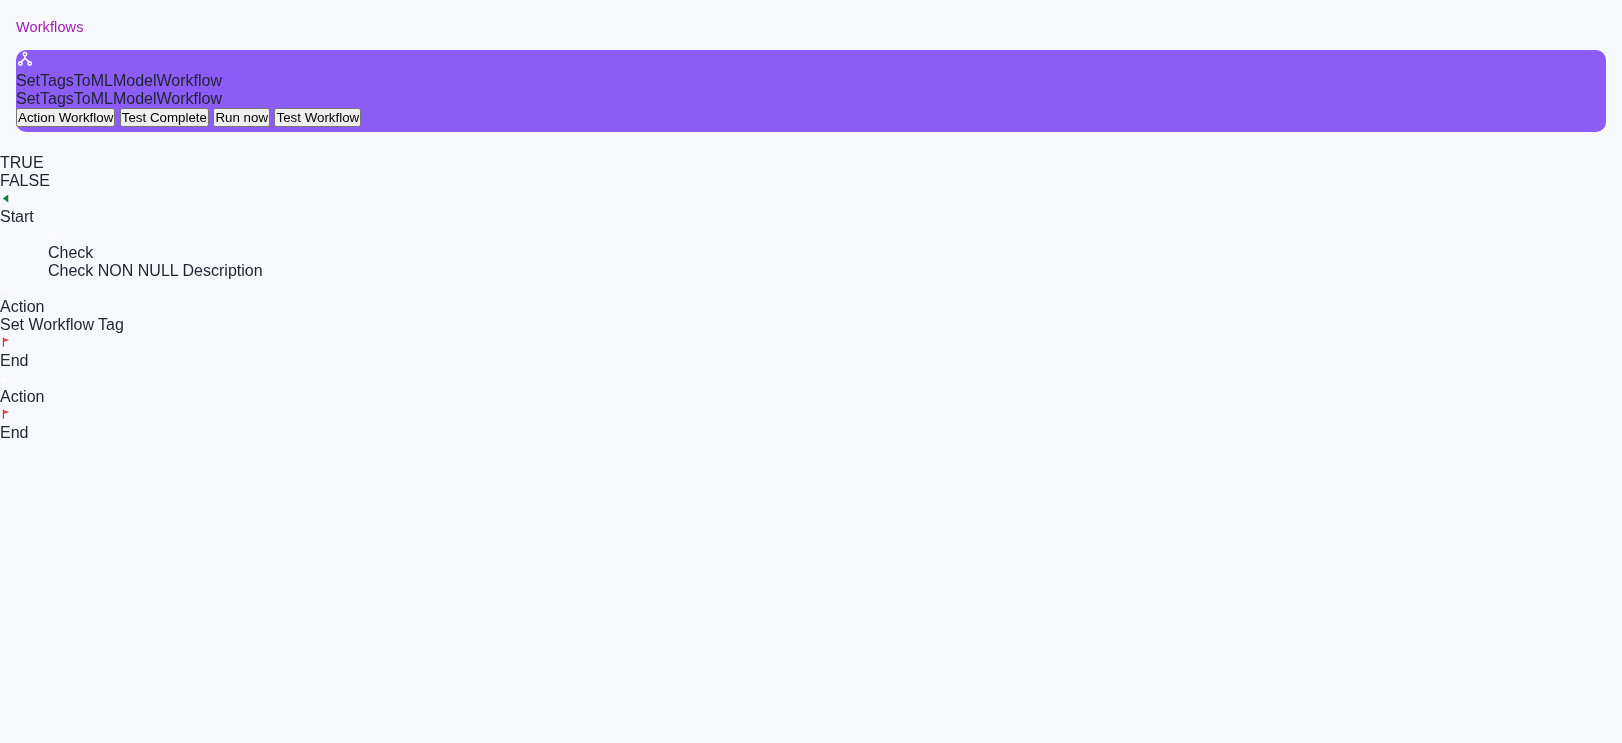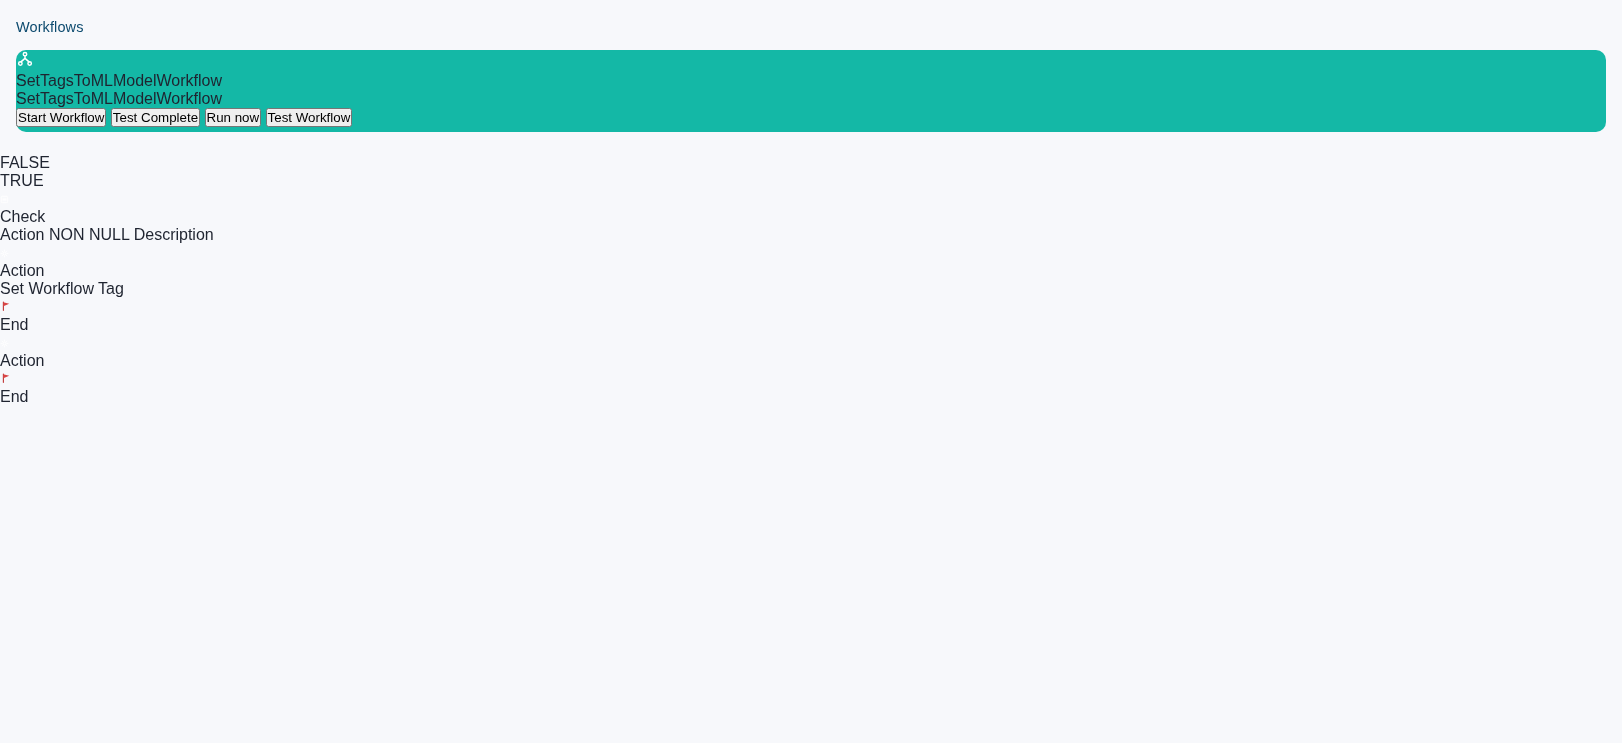--- a/index.html
+++ b/index.html
@@ -16,32 +16,32 @@
     color: #1f2430;
     -webkit-font-smoothing: antialiased;
   }
 
   
   .breadcrumb {
     position: absolute;
     left: 16px;
     top: 19px;
     font-size: 14.5px;
-    color: #0c4a6e;
+    color: #a21caf;
     letter-spacing: 0.1px;
   }
 
   
   .title-card {
     position: absolute;
     left: 16px;
     top: 50px;
     width: 1590px;
     height: 82px;
-    background: #14b8a6;
+    background: #8b5cf6;
     border-radius: 10px;
     box-shadow: 0 1px 2px rgba(16, 24, 40, 0.05），0 0 0 0 transparent;
     display: flex;
     align-items: center;
     padding: 0 22px 0 22px;
   }
 
   .wf-icon {
     width: 33px;
     height: 33px;
@@ -224,21 +224,21 @@
       <path d="M12 7.8v3.4M12 11.2L6.6 15.9M12 11.2l5.4 4.7"></path>
     </svg>
   </div>
 
   <div class="title-text">
     <div class="wf-title">SetTagsToMLModelWorkflow</div>
     <div class="wf-sub">SetTagsToMLModelWorkflow</div>
   </div>
 
   <div class="actions">
-    <button class="btn btn-danger-link">Start Workflow</button>
+    <button class="btn btn-danger-link">Action Workflow</button>
     <button class="btn btn-soft">Test Complete</button>
     <button class="btn btn-soft">Run now</button>
     <button class="btn btn-primary">Test Workflow</button>
   </div>
 </div>
 
 <div class="canvas">
   <div class="flow">
 
     
@@ -255,38 +255,49 @@
         <path d="M724,234 L752,234"></path>
         <path d="M752,234 L752,122 Q752,114 760,114 L788,114" marker-end="url(#arrow)"></path>
         <path d="M752,234 L752,404 Q752,412 760,412 L788,412" marker-end="url(#arrow)"></path>
 
         <path d="M1004,113 L1136,113" marker-end="url(#arrow)"></path>
         <path d="M1004,413 L1156,413" marker-end="url(#arrow)"></path>
       </g>
     </svg>
 
     
+    <div class="branch-label label-true" style="left:736px; top:163px;">TRUE</div>
     <div class="branch-label label-false" style="left:736px; top:312px;">FALSE</div>
-    <div class="branch-label label-true" style="left:736px; top:163px;">TRUE</div>
-
-    
-
-    
-    <div class="node" style="left:522px; top:190px;">
+
+    
+    <div class="node" style="left:327px; top:215px;">
+      <div class="pill">
+        <div class="pill-badge badge-start">
+          <svg width="11" height="11" viewBox="0 0 12 12">
+            <path d="M9 1.6 L3 6 L9 10.4 Z" fill="#1f7a43"></path>
+          </svg>
+        </div>
+        <div class="pill-label">Start</div>
+      </div>
+      <div class="port" style="left:100px; top:14.5px;"></div>
+    </div>
+
+    
+    <div class="node" style="left:522px; top:190px;padding-left:48px;">
       <div class="card">
         <div class="card-head">
           <div class="card-head-icon icon-check">
             <svg width="9" height="9" viewBox="0 0 10 10">
               <rect x="1.4" y="1.4" width="7.2" height="7.2" rx="1.3" fill="none" stroke="#ffffff" stroke-width="1"></rect>
               <path d="M3.1 3.6h3.8M3.1 5h3.8M3.1 6.4h3.8" stroke="#ffffff" stroke-width="0.9" stroke-linecap="round"></path>
             </svg>
           </div>
           <div class="card-head-title">Check</div>
         </div>
-        <div class="card-body">Action NON NULL Description</div>
+        <div class="card-body">Check NON NULL Description</div>
       </div>
       <div class="port" style="left:-4.5px; top:39.5px;"></div>
       <div class="port" style="left:190.5px; top:39.5px;"></div>
     </div>
 
     
     <div class="node" style="left:802px; top:69px;">
       <div class="card">
         <div class="card-head">
           <div class="card-head-icon icon-action">

